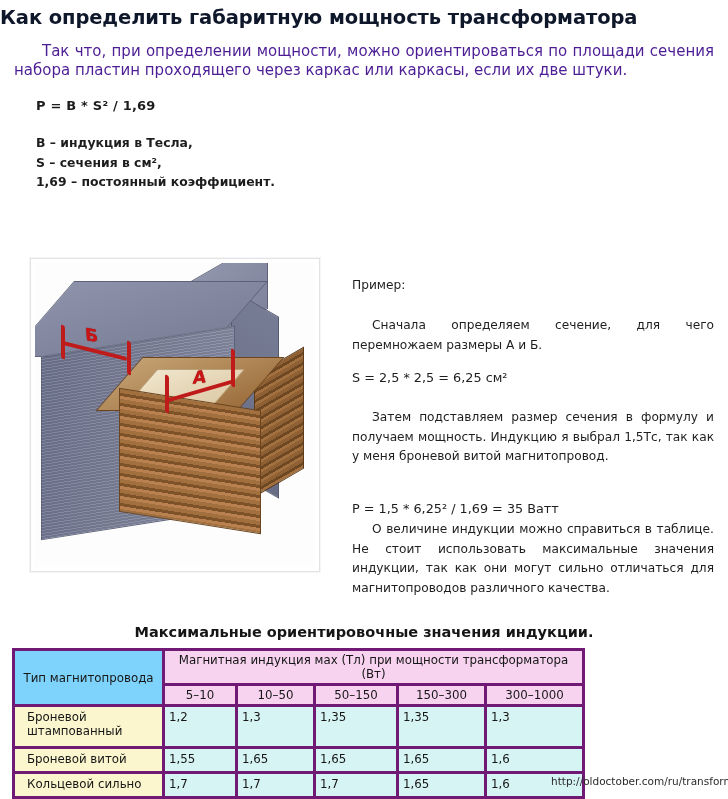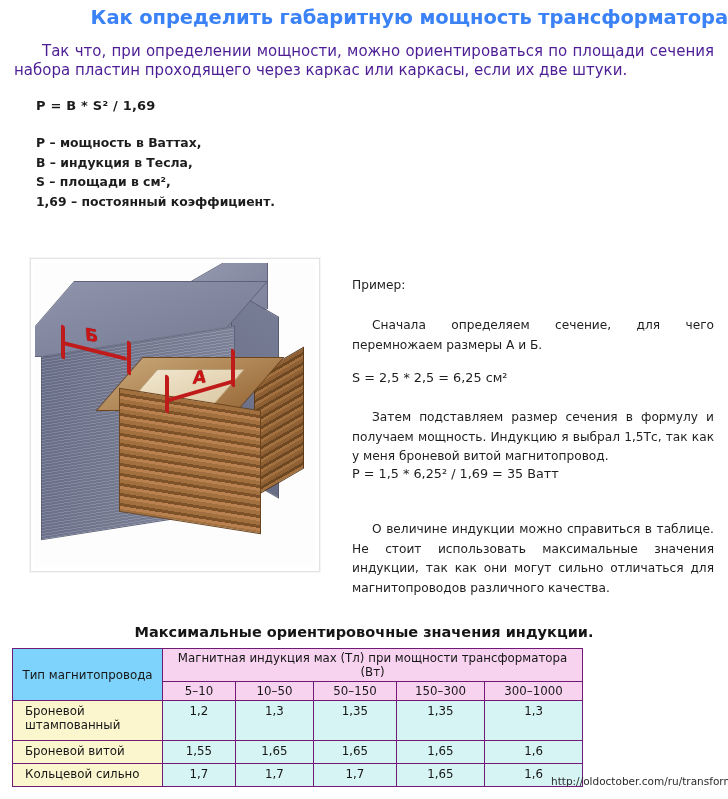--- a/index.html
+++ b/index.html
@@ -16,25 +16,25 @@
     color: #1c1c1c;
     -webkit-font-smoothing: antialiased;
   }
 
   
   .doc-title {
     position: absolute;
     left: 0;
     top: 6px;
     width: 728px;
-    text-align: right;
+    text-align: left;
     font-size: 19.5px;
     font-weight: bold;
     letter-spacing: -0.1px;
-    color: #3b82f6;
+    color: #0f172a;
   }
 
   
   .intro-para {
     position: absolute;
     left: 14px;
     top: 42px;
     width: 700px;
     font-size: 15px;
     line-height: 19px;
@@ -240,21 +240,21 @@
     position: absolute;
     left: 12px;
     top: 648px;
     width: 526px;
     border-collapse: collapse;
     table-layout: fixed;
     font-size: 11.8px;
     color: #161616;
   }
   .ind-table th, .ind-table td {
-    border: 1px solid #701a75;
+    border: 3px solid #701a75;
     padding: 2px 4px;
     vertical-align: middle;
   }
   .ind-table thead th {
     background: #f7d3f0;
     text-align: center;
     font-weight: normal;
   }
   .ind-table th.type-head {
     background: #7dd3fc;
@@ -265,21 +265,21 @@
   .ind-table tbody th.rowhead {
     background: #fbf6ce;
     text-align: left;
     font-weight: normal;
     vertical-align: top;
     padding-top: 3px;
     padding-left: 12px;
   }
   .ind-table tbody td {
     background: #d7f4f4;
-    text-align: center;
+    text-align: left;
     vertical-align: top;
     padding-top: 3px;
   }
   .row-tall th.rowhead, .row-tall td { height: 34px; }
   .row-short th.rowhead, .row-short td { height: 17px; }
 
   
   .source-url {
     position: absolute;
     left: 551px;
@@ -291,23 +291,22 @@
 </head>
 <body>
 
 <div class="doc-title">Как определить габаритную мощность трансформатора</div>
 
 <div class="intro-para">Так что, при определении мощности, можно ориентироваться по площади сечения набора пластин проходящего через каркас или каркасы, если их две штуки.</div>
 
 <div class="main-formula">P = B * S² / 1,69</div>
 
 <div class="legend">
-  <div>P – мощность в Ваттах,</div>
   <div>B – индукция в Тесла,</div>
-  <div>S – площади в см²,</div>
+  <div>S – сечения в см²,</div>
   <div>1,69 – постоянный коэффициент.</div>
 </div>
 
 <div class="photo-frame">
   <div class="photo-inner">
 
     <div class="core-top2"></div>
     <div class="core-side"></div>
     <div class="core-top"></div>
     <div class="core-back"></div>
@@ -332,21 +331,21 @@
 </div>
 
 <div class="rcol plain" style="top:248px;">Пример:</div>
 
 <div class="rcol just" style="top:288px;">Сначала определяем сечение, для чего перемножаем размеры А и Б.</div>
 
 <div class="rcol formula" style="top:340px;">S = 2,5 * 2,5 = 6,25 см²</div>
 
 <div class="rcol just" style="top:380px;">Затем подставляем размер сечения в формулу и получаем мощность. Индукцию я выбрал 1,5Тс, так как у меня броневой витой магнитопровод.</div>
 
-<div class="rcol formula" style="top:436px;">P = 1,5 * 6,25² / 1,69 = 35 Ватт</div>
+<div class="rcol formula" style="top:471px;">P = 1,5 * 6,25² / 1,69 = 35 Ватт</div>
 
 <div class="rcol just" style="top:492px;">О величине индукции можно справиться в таблице. Не стоит использовать максимальные значения индукции, так как они могут сильно отличаться для магнитопроводов различного качества.</div>
 
 <div class="table-caption">Максимальные ориентировочные значения индукции.</div>
 
 <table class="ind-table">
   <colgroup>
     <col style="width:150px;">
     <col style="width:73px;">
     <col style="width:78px;">

